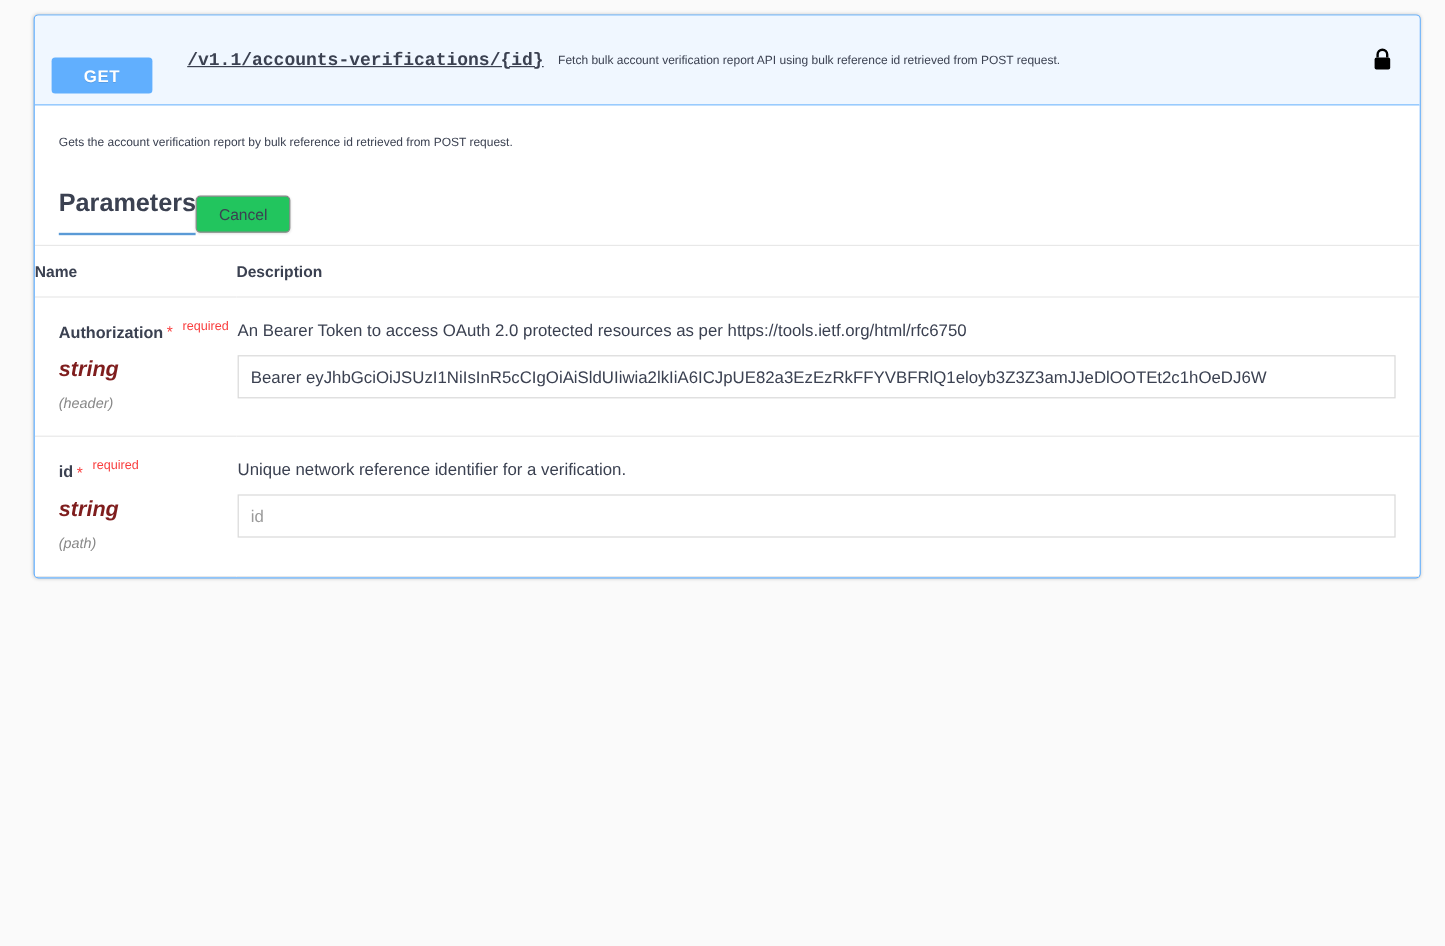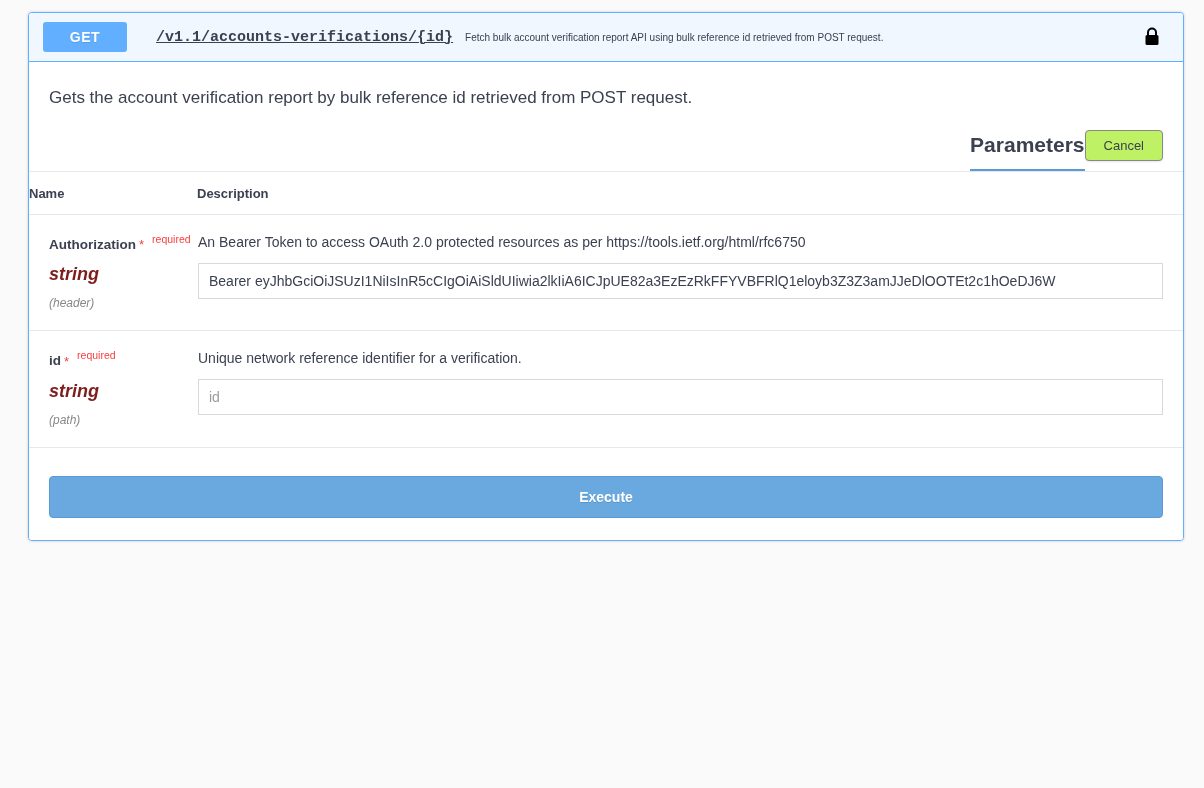--- a/index.html
+++ b/index.html
@@ -42,20 +42,21 @@
     color: #fff;
     font-size: 14px;
     font-weight: bold;
     font-family: "Liberation Sans", sans-serif;
     text-align: center;
     border-radius: 3px;
     min-width: 84px;
     padding: 7px 0;
     letter-spacing: 0.5px;
     text-shadow: 0 1px 0 rgba(0,0,0,0.1);
+    margin-top: 26px;
   }
   .op-path {
     margin-left: 29px;
     font-family: "Liberation Mono", monospace;
     font-size: 15px;
     font-weight: bold;
     color: #3b4151;
     text-decoration: underline;
     white-space: nowrap;
   }
@@ -74,51 +75,52 @@
     align-items: center;
     justify-content: center;
     width: 22px;
   }
   
   .opblock-body {
     background: #fff;
     padding: 0;
   }
   .op-summary-text {
-    font-size: 17px;
+    font-size: 10px;
     color: #3b4151;
     padding: 26px 20px 22px 20px;
     margin: 0;
   }
   .section-header {
     display: flex;
     align-items: center;
-    justify-content: flex-end;
+    justify-content: flex-start;
     padding: 0 20px 0 20px;
     border-bottom: 1px solid #e8e8e8;
   }
   .section-title {
     font-size: 21px;
     font-weight: bold;
     color: #3b4151;
     padding: 2px 0 12px 0;
     border-bottom: 2px solid #5a9ad6;
     margin-bottom: -1px;
   }
   .cancel-btn {
     font-size: 13px;
     font-family: "Liberation Sans", sans-serif;
     color: #3b4151;
-    background: #bef264;
+    background: #22c55e;
     border: 1px solid #888;
     border-radius: 4px;
     padding: 7px 18px;
     margin-bottom: 10px;
     box-shadow: 0 1px 2px rgba(0,0,0,0.1);
     cursor: pointer;
+    margin-top: 16px;
   }
   table.params {
     width: 100%;
     border-collapse: collapse;
     table-layout: fixed;
   }
   table.params th {
     text-align: left;
     font-size: 13px;
     font-weight: bold;
@@ -268,19 +270,16 @@
               <div class="pin">(path)</div>
             </td>
             <td class="param-desc">
               <div class="pdesc">Unique network reference identifier for a verification.</div>
               <input class="param-input" type="text" placeholder="id" style="">
             </td>
           </tr>
         </tbody>
       </table>
 
-      <div class="execute-wrap">
-        <button class="execute-btn">Execute</button>
-      </div>
 
     </div>
   </div>
 </div>
 
 </body></html>

